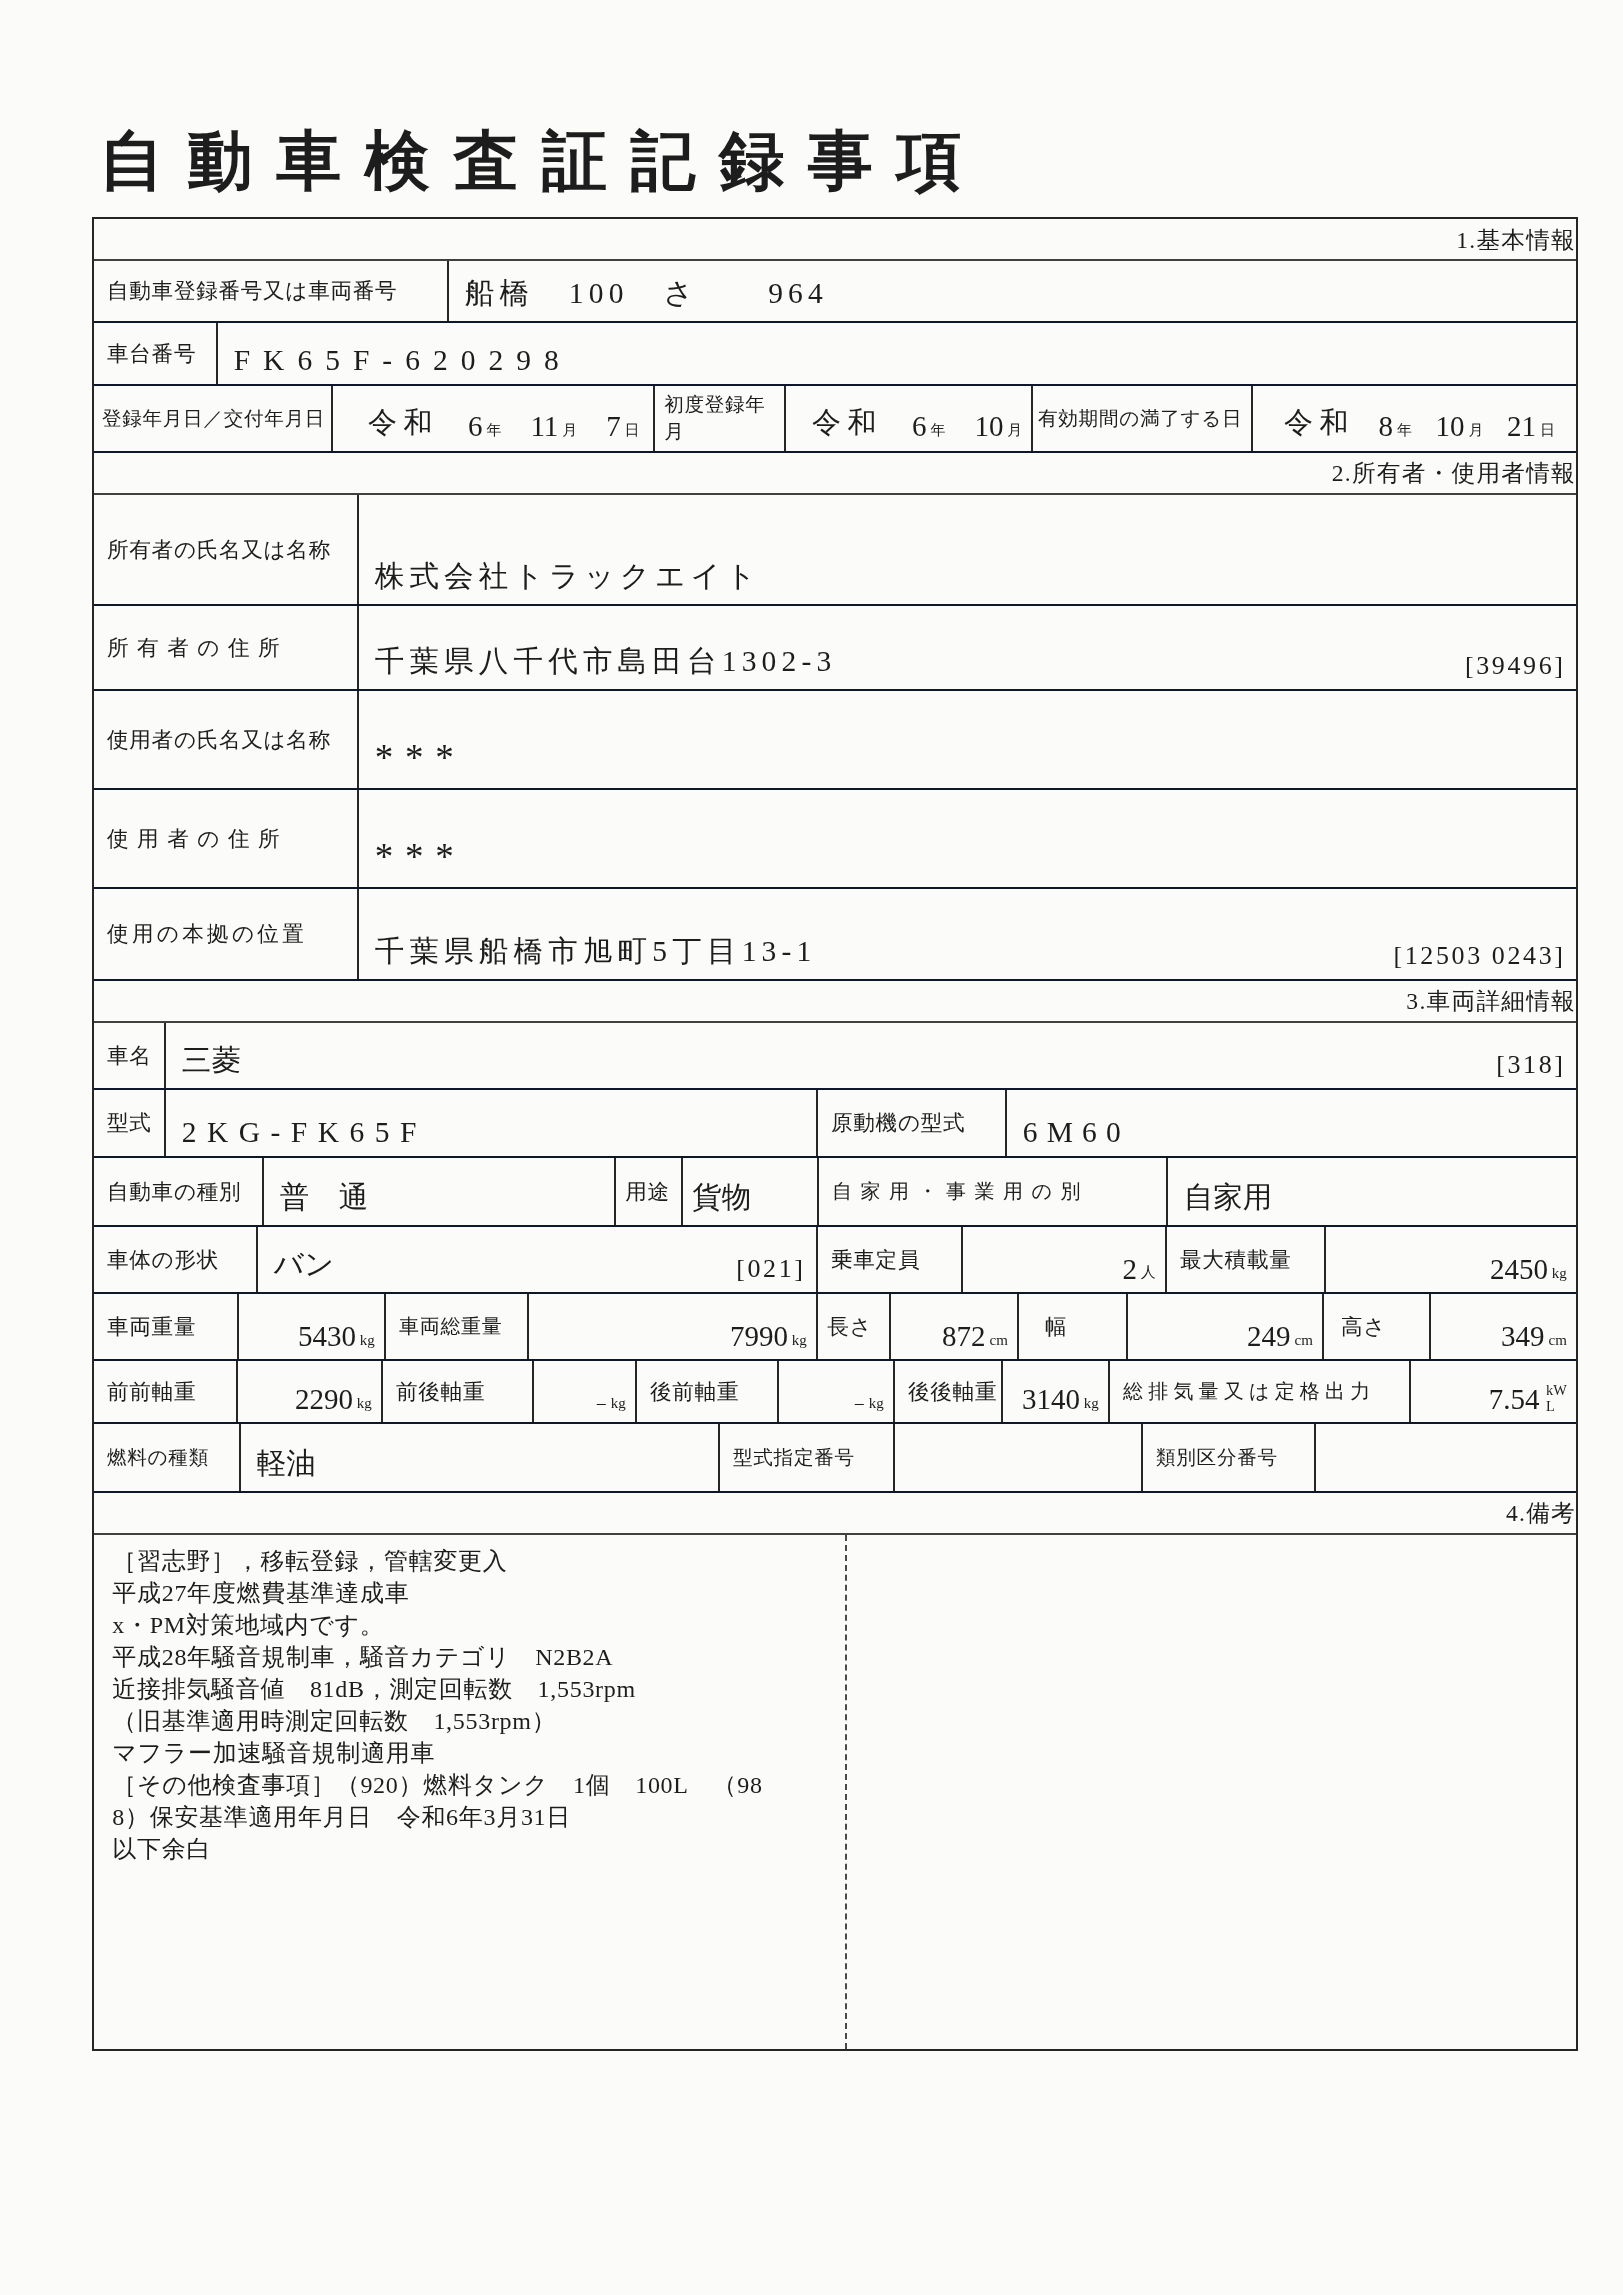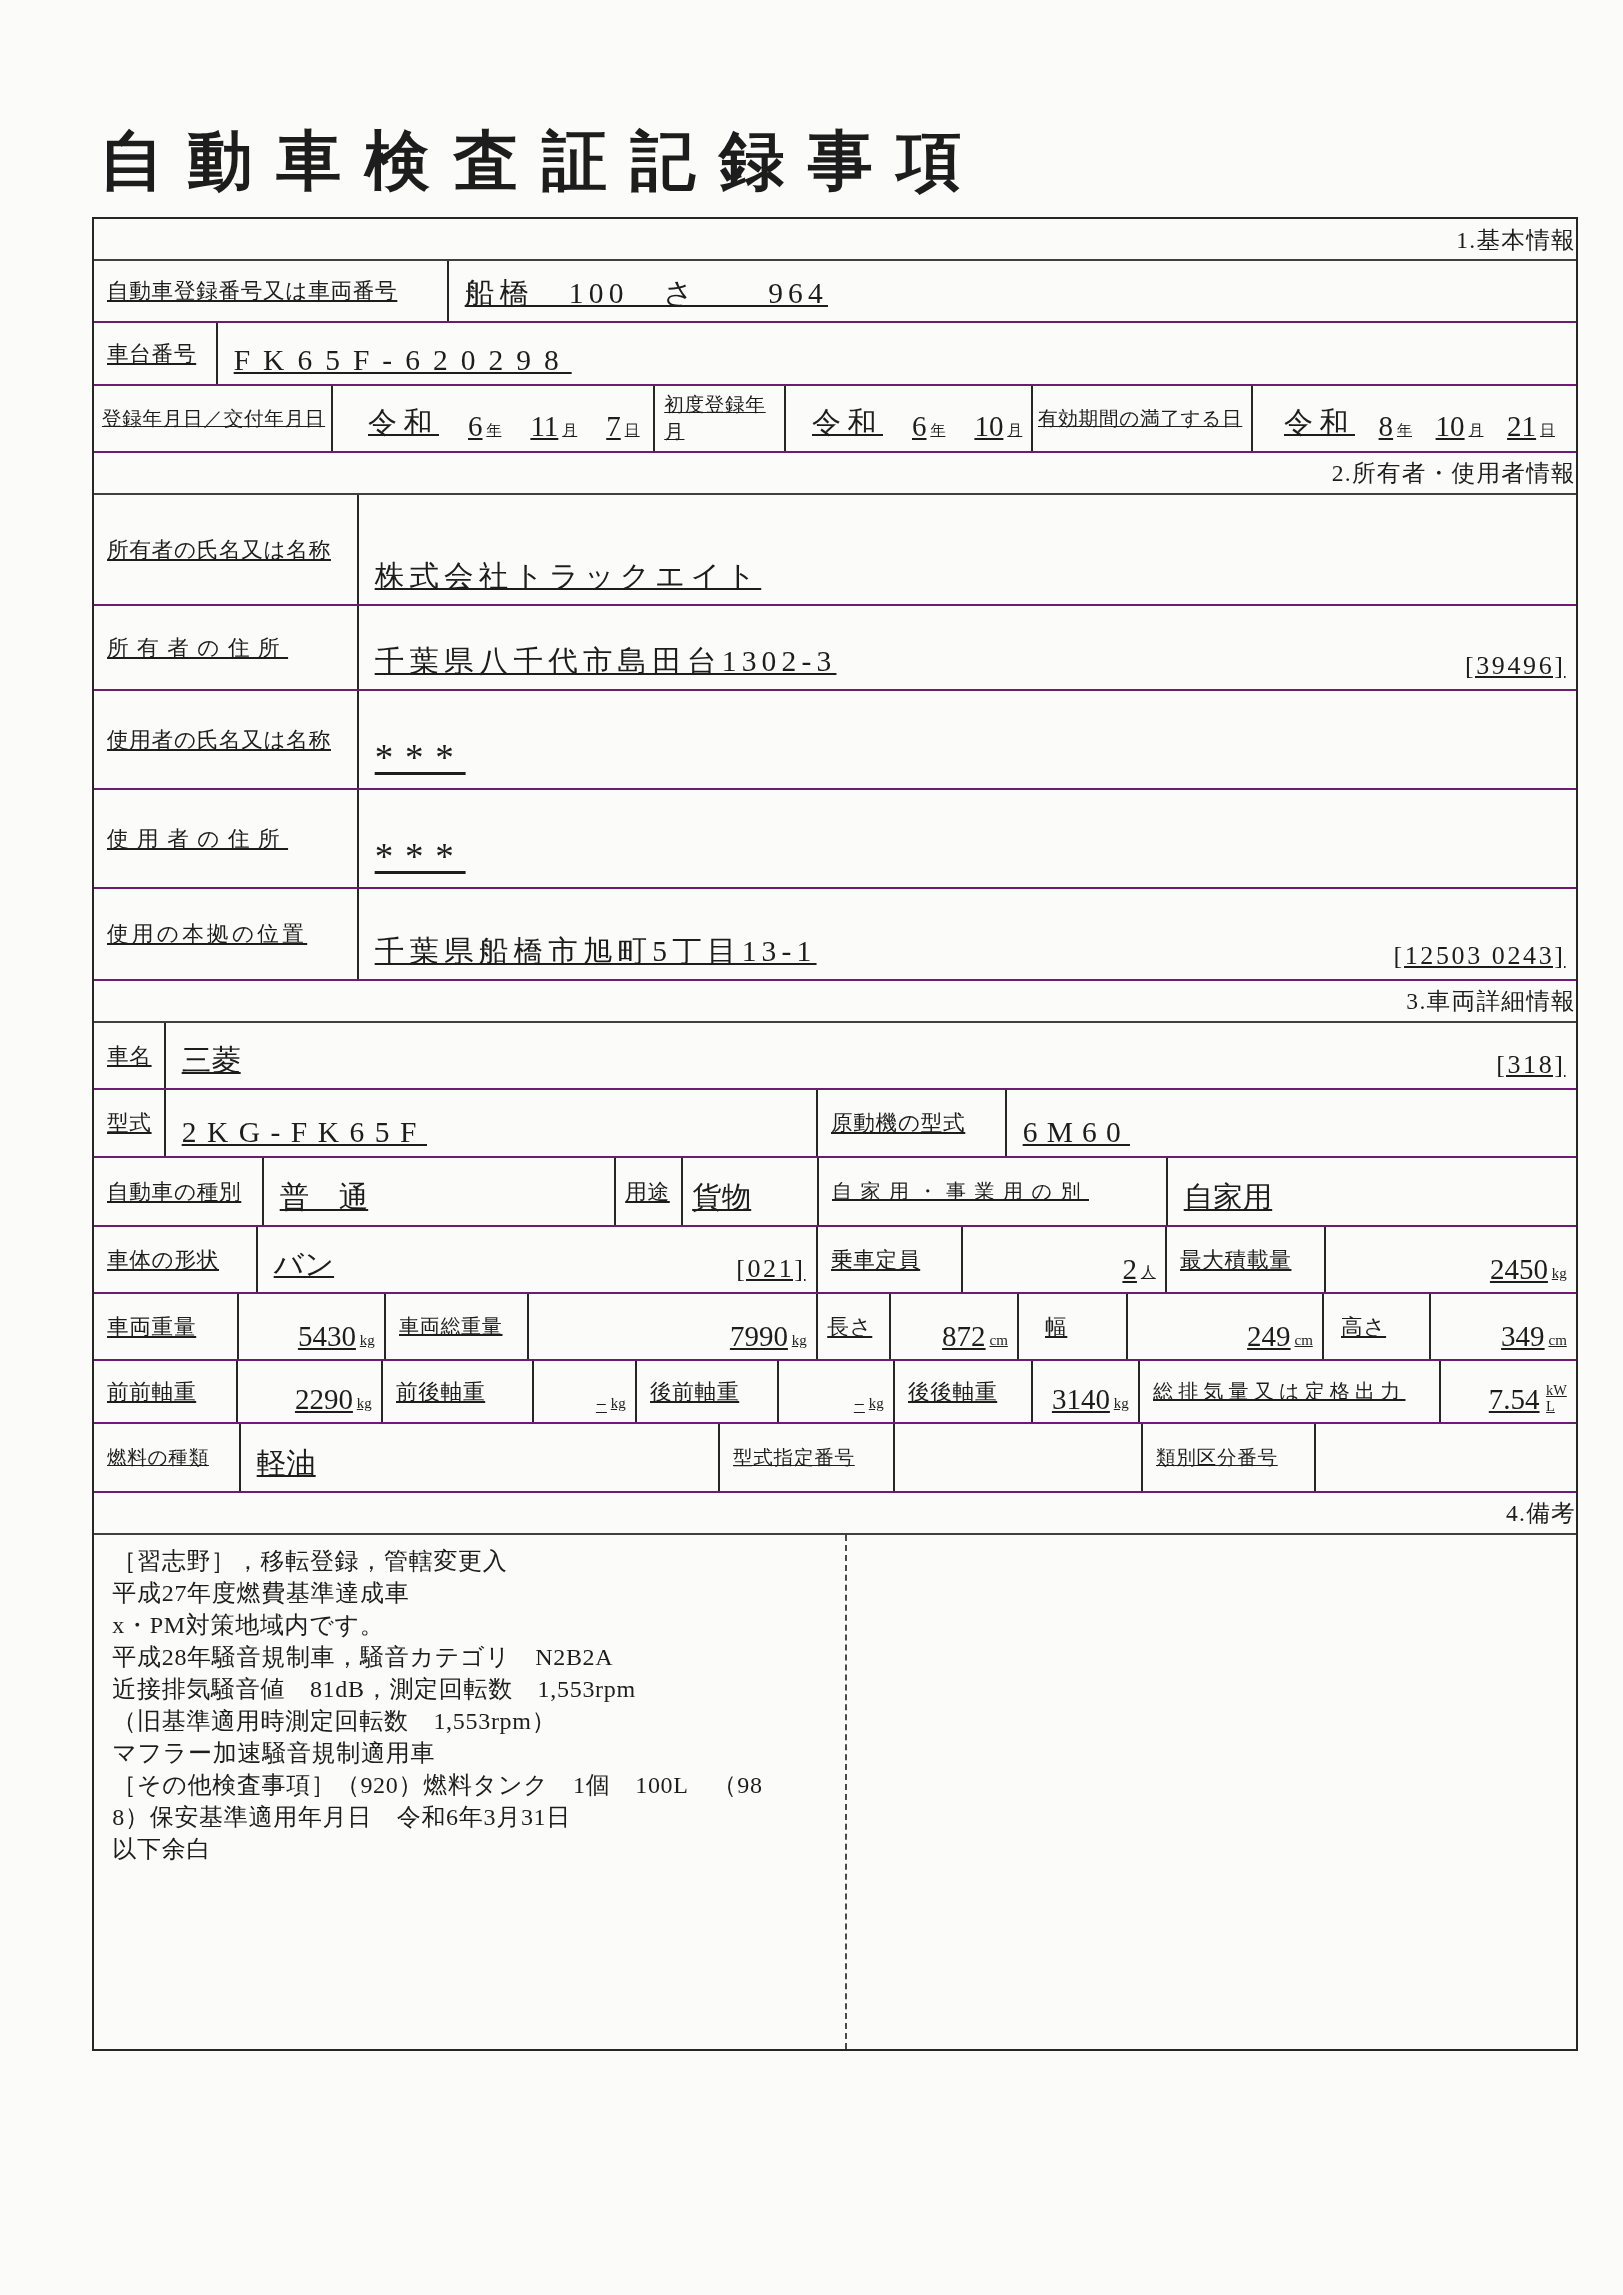--- a/index.html
+++ b/index.html
@@ -2,21 +2,21 @@
 <html lang="ja" style="font-size:10.5px"><head>
 <meta charset="utf-8">
 <style>
   html,body{margin:0;padding:0;background:#e8e8e6;}
   .page{position:relative;width:1623px;height:2295px;background:#fbfbf9;
         font-family:"Liberation Serif","DejaVu Serif",serif;color:#1d1d1d;overflow:hidden;}
   .title{position:absolute;left:99px;top:117px;margin:0;font-size:65px;font-weight:bold;
          letter-spacing:23.6px;white-space:nowrap;}
   .doc{position:absolute;left:92px;top:217px;width:1486px;border:2.6px solid #262626;box-sizing:border-box;}
   .sh{border-bottom:2px solid #404040;font-size:23.6px;padding:4.6px 0 3.3px 10.5px;letter-spacing:1.3px;text-align:right;}
-  .row{display:flex;border-bottom:2px solid #701a75;box-sizing:border-box;text-decoration:underline;}
+  .row{display:flex;border-bottom:2px solid #0f172a;box-sizing:border-box;}
   .row:last-child{border-bottom:none;}
   .c{border-right:2px solid #262626;box-sizing:border-box;display:flex;overflow:hidden;flex:0 0 auto;}
   .c.fill{flex:1 1 auto;border-right:none;}
   .lab{align-items:center;padding-left:13px;font-size:21.6px;letter-spacing:0.7px;}
   .lab.small{font-size:19.6px;}
   .lab.sp{letter-spacing:8.5px;}
   .val{align-items:flex-end;padding:3.9px 10.5px 6.5px 15.7px;font-size:29.5px;}
   .valcode{justify-content:space-between;gap:24px;}
   .code{font-size:26px;letter-spacing:2.6px;padding-bottom:1.3px;}
   .num{align-items:flex-end;justify-content:flex-end;padding:0 9.2px 5.9px 5.2px;font-size:29px;}
@@ -220,21 +220,21 @@
       <div class="c lab" style="width:151px">前後軸重</div>
       <div class="c num" style="width:103px;font-size:19.6px">
         <span>−</span>
           <span class="u">kg</span>
       </div>
       <div class="c lab" style="width:142px">後前軸重</div>
       <div class="c num" style="width:116px;font-size:19.6px">
         <span>−</span>
           <span class="u">kg</span>
       </div>
-      <div class="c lab" style="width:138px">後後軸重</div>
+      <div class="c lab" style="width:108px">後後軸重</div>
       <div class="c num" style="width:107px">
         <span>3140</span>
           <span class="u">kg</span>
       </div>
       <div class="c lab" style="width:301px;font-size:20px;letter-spacing:5.2px">総排気量又は定格出力</div>
       <div class="c num fill">
         <span>7.54</span>
         <span class="ustack">
           <span>kW</span>
           <span>L</span>

